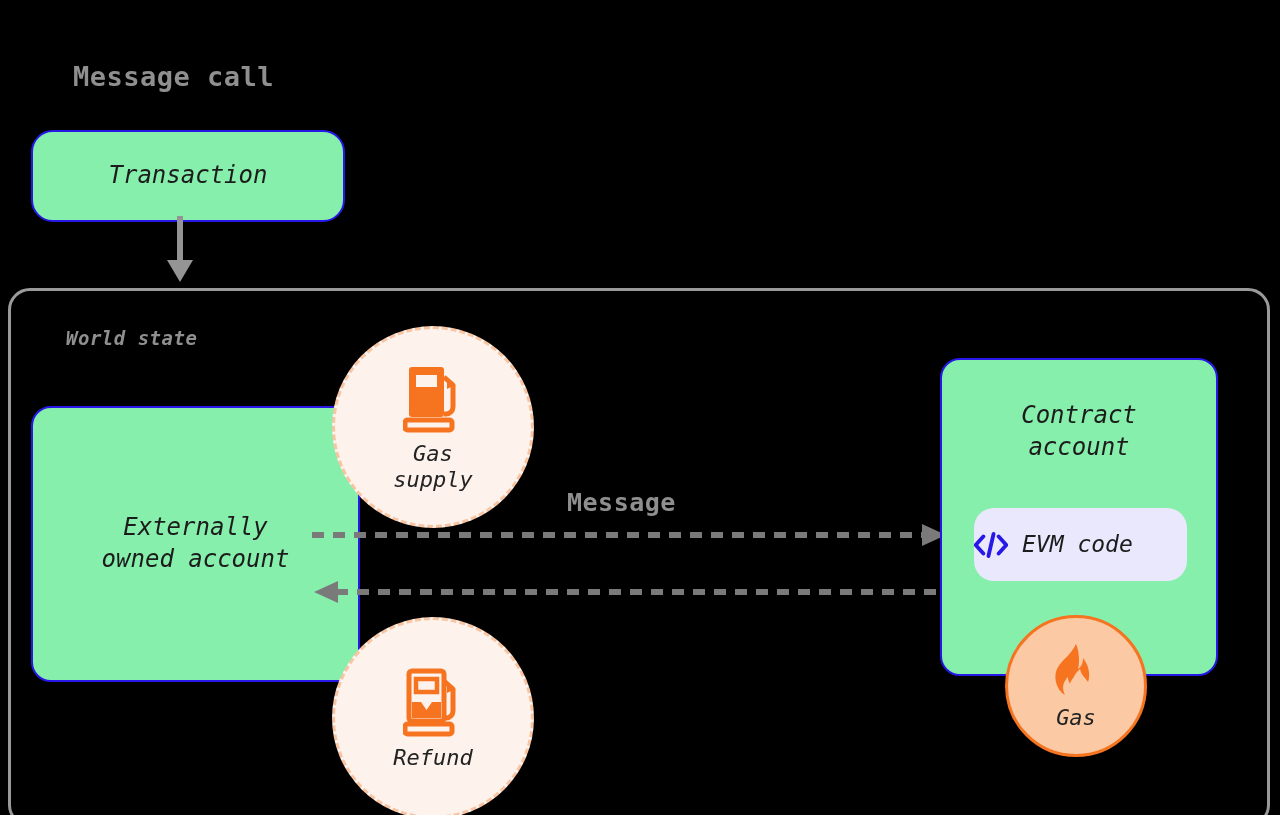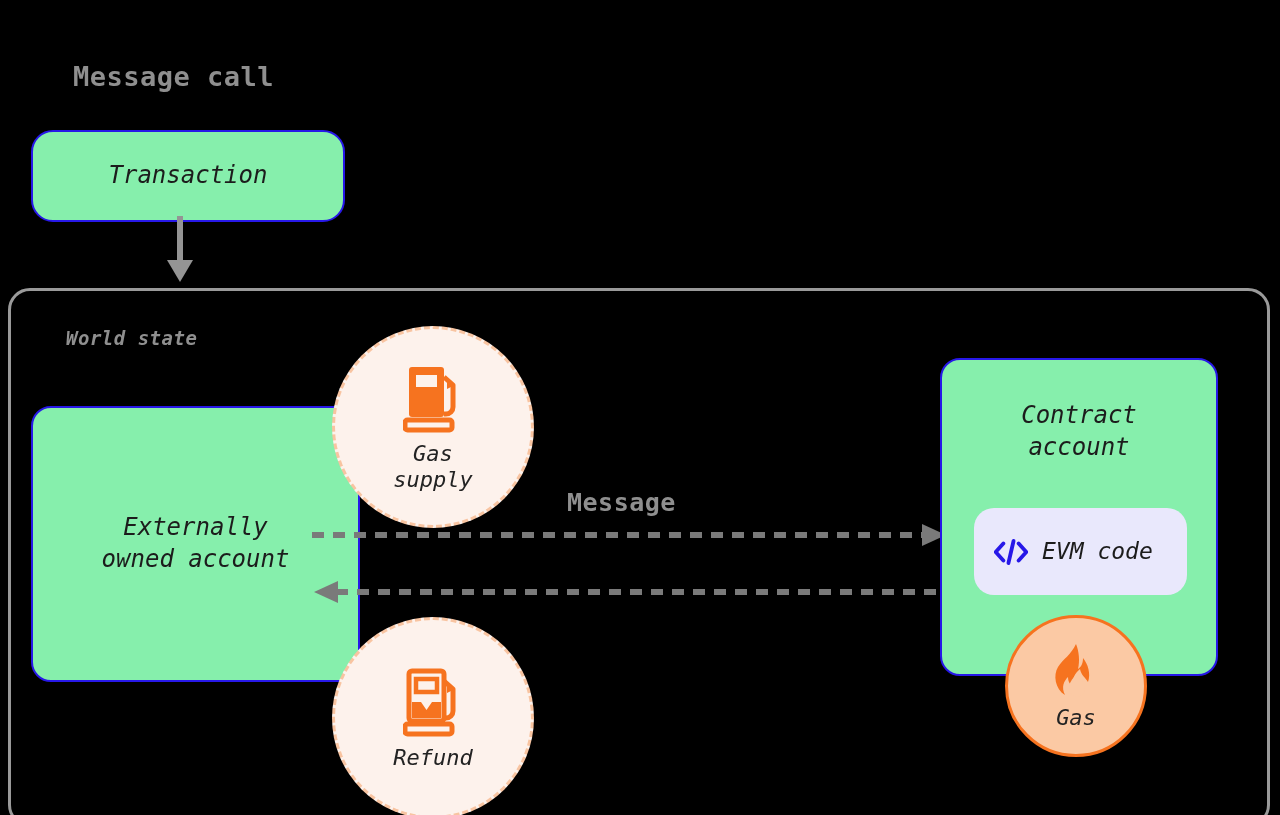--- a/index.html
+++ b/index.html
@@ -100,27 +100,26 @@
     top: 40px;
     font-size: 24px;
   }
 
   
   #evm-chip {
     position: absolute;
     left: 32px;
     top: 148px;
     width: 213px;
-    height: 87px;
+    height: 73px;
     background: #e9e8fc;
     border-radius: 20px;
     display: flex;
     align-items: center;
     justify-content: flex-start;
-    padding-left: 20px;
     box-sizing: border-box;
   }
   #evm-code-icon {
     width: 34px;
     height: 30px;
     flex: 0 0 auto;
     margin-right: 14px;
   }
   #evm-label { font-size: 23px; }
 

